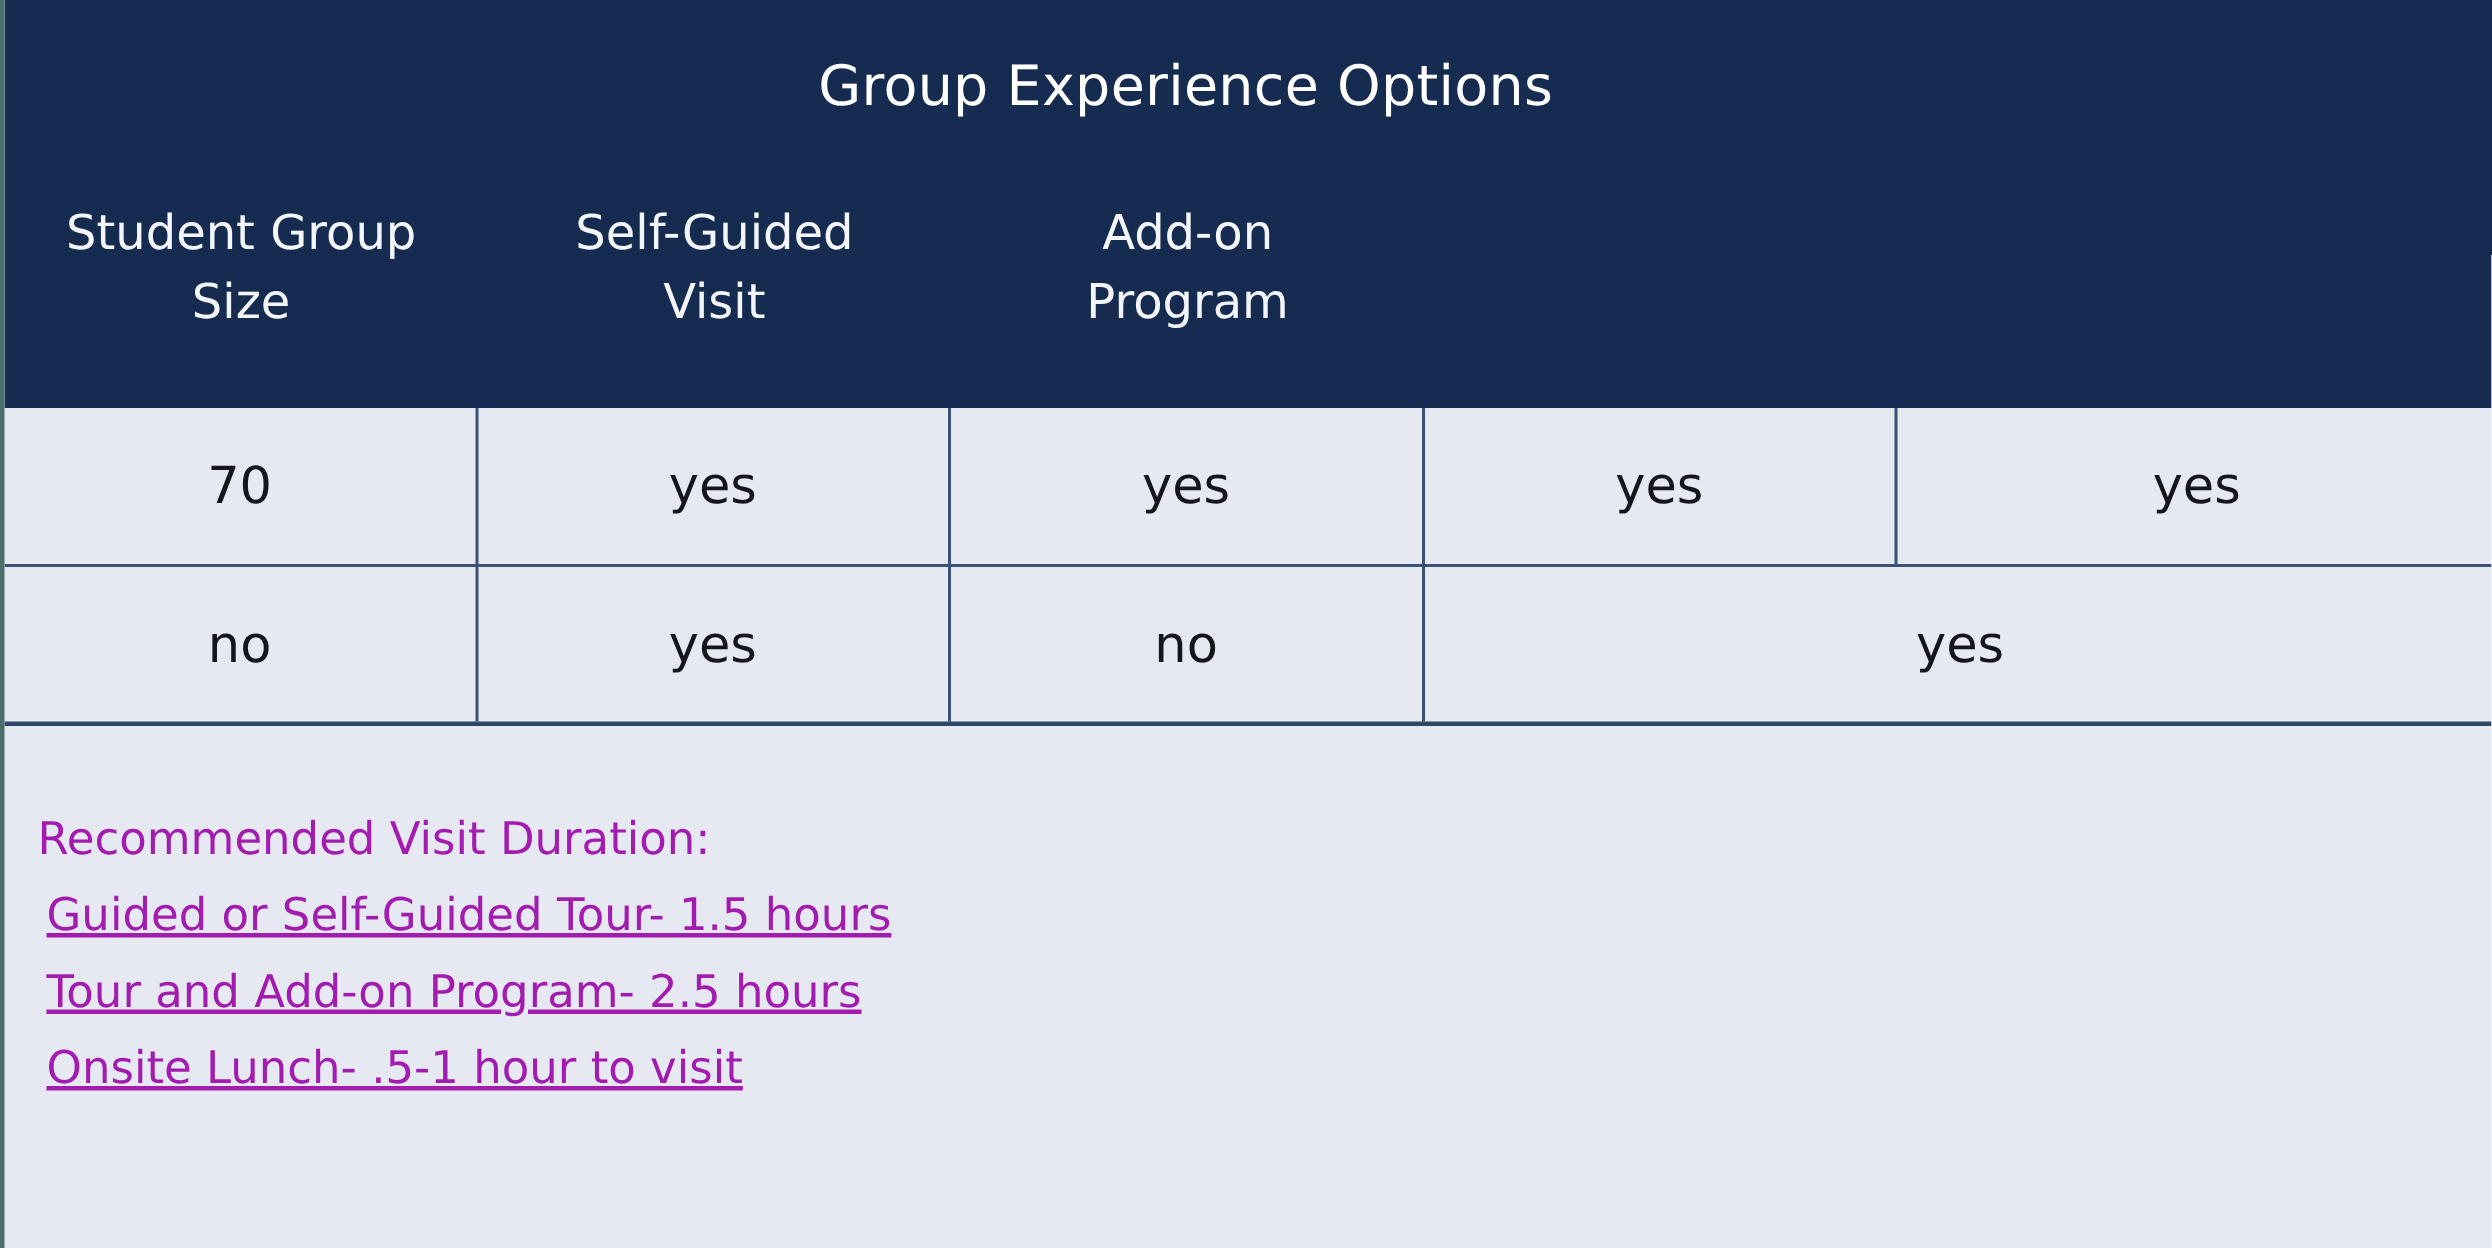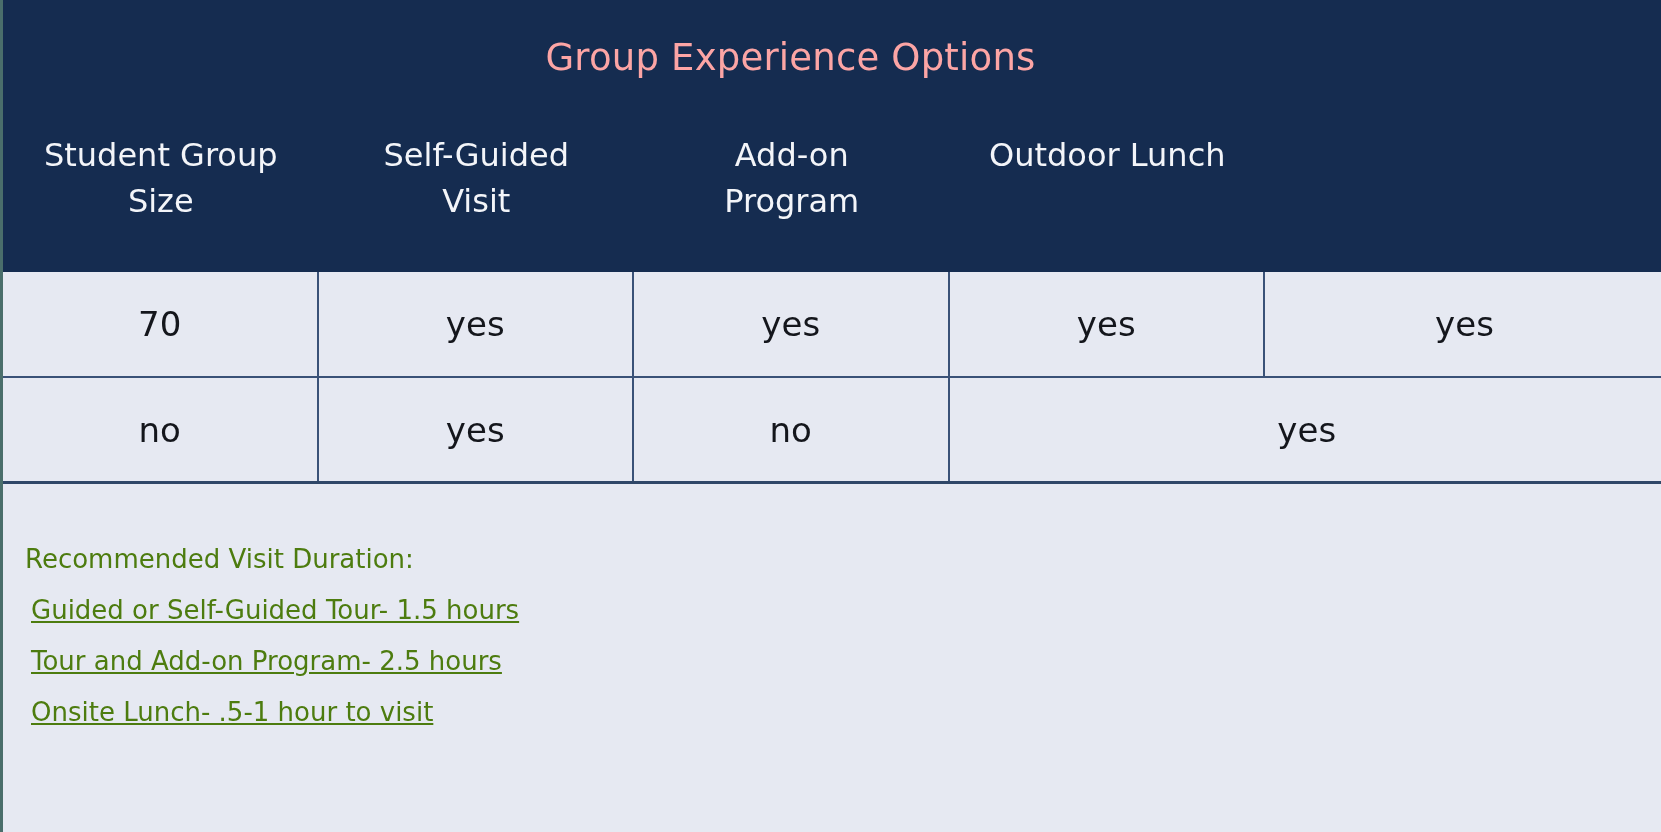--- a/index.html
+++ b/index.html
@@ -29,21 +29,21 @@
     height: 272px;
     background: #152c50;
     box-sizing: border-box;
   }
   .table-title {
     position: absolute;
     left: 0;
     top: 34px;
     width: 1575px;
     text-align: center;
-    color: #fca5a5;
+    color: #ffffff;
     font-size: 37px;
     line-height: 47px;
     letter-spacing: 0.2px;
     white-space: nowrap;
   }
 
   
   .header-cols {
     position: absolute;
     left: 0;
@@ -106,23 +106,23 @@
   }
 
   
   .notes {
     position: absolute;
     left: 22px;
     top: 534px;
     width: 1400px;
   }
   .notes .line {
-    font-size: 26px;
+    font-size: 30px;
     line-height: 51px;
-    color: #4d7c0f;
+    color: #a21caf;
     white-space: pre;
   }
   .notes .line.indent { padding-left: 6px; text-decoration: underline; }
 </style>
 </head>
 <body>
 
 <div id="canvas">
 
   <div class="header-band">
@@ -143,21 +143,20 @@
       </div>
     </div>
     <div class="hcol">
       <div>
         <span>Add-on</span>
         <span>Program</span>
       </div>
     </div>
     <div class="hcol">
       <div>
-        <span>Outdoor Lunch</span>
       </div>
     </div>
   </div>
 
   <div class="grid">
     <div class="row row-1">
       <div class="cell">70</div>
       <div class="cell">yes</div>
       <div class="cell">yes</div>
       <div class="cell">yes</div>

